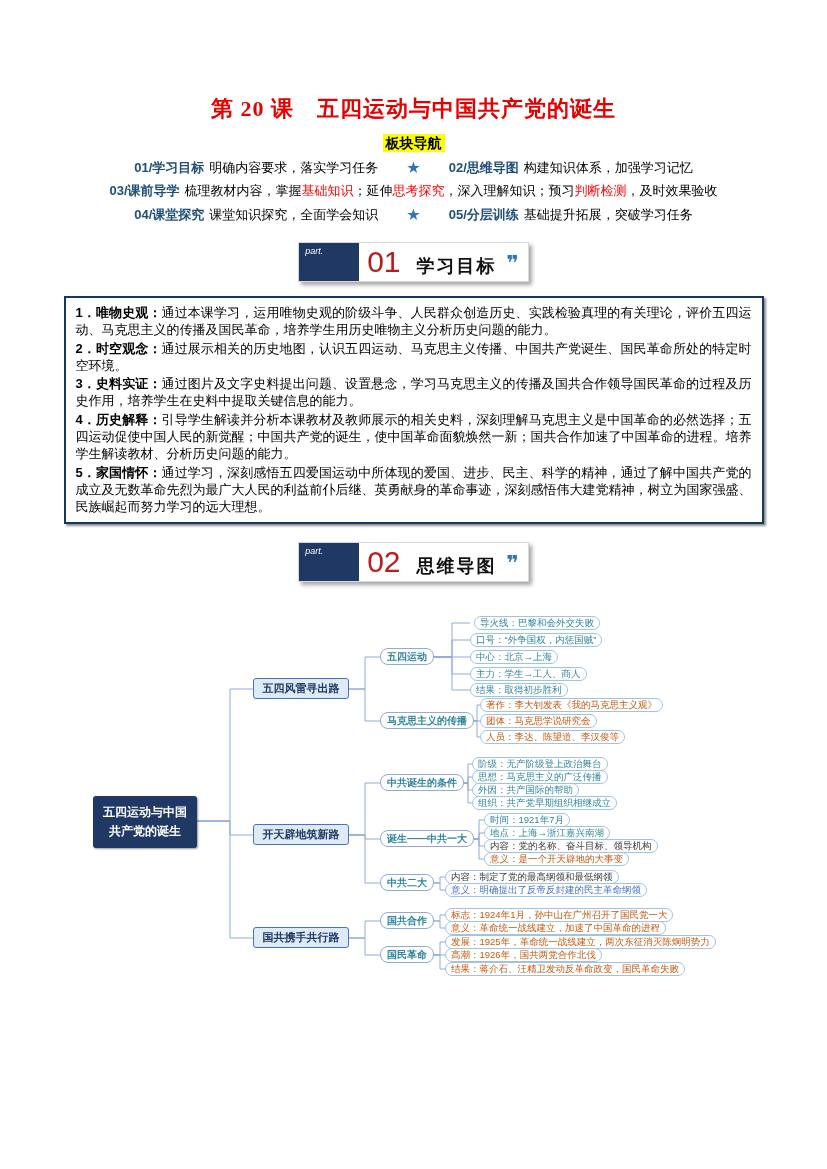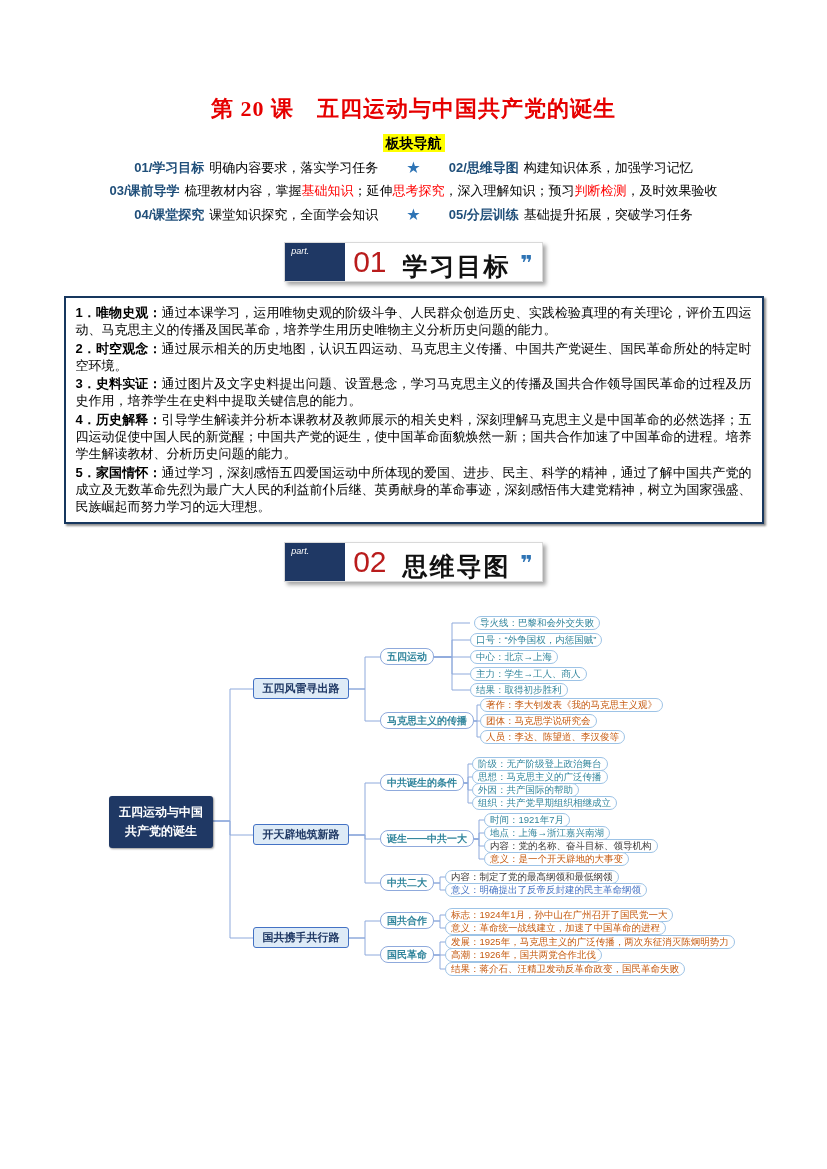--- a/index.html
+++ b/index.html
@@ -33,21 +33,21 @@
     width:fit-content;margin:18px auto 0;display:flex;align-items:center;
     background:#fff;border:1px solid #d9d9d9;
     box-shadow:3px 3px 4px rgba(0,0,0,0.35);
     padding-right:9px;height:38px;
   }
   .part-tab{
     background:#1f3864;color:#fff;width:60px;height:38px;position:relative;flex:0 0 auto;
   }
   .part-word{position:absolute;top:3px;left:6px;font-size:9px;font-style:italic;color:#fff;}
   .part-num{font-size:30px;font-weight:normal;color:#b91c1c;margin-left:8px;line-height:1;}
-  .part-title{font-size:25px;font-weight:bold;color:#111;margin:8px 10px 0 16px;letter-spacing:2px;}
+  .part-title{font-size:18px;font-weight:bold;color:#111;margin:8px 10px 0 16px;letter-spacing:2px;}
   .part-quote{color:#2e74b5;font-size:21px;font-weight:bold;line-height:1;}
 
   
   .obj-box{
     width:676px;margin:14px auto 0;border:2px solid #17375e;
     box-shadow:2px 2px 2px rgba(0,0,0,0.45);
     padding:6px 10px;font-size:13px;line-height:1.33;text-align:justify;background:#fff;
   }
   .obj-box p{margin:0 0 1px 0;}
   .obj-label{font-weight:bold;}
@@ -147,21 +147,21 @@
         <path d="M354 61 H372 V27 H390 M354 61 H372 V44 H390 M354 61 H390 M354 61 H372 V78 H390 M354 61 H372 V94 H390"></path>
         <path d="M394 125 H397 V109 H400 M394 125 H400 M394 125 H397 V141 H400"></path>
         <path d="M384 187 H388 V168 H392 M384 187 H388 V181 H392 M384 187 H388 V194 H392 M384 187 H388 V207 H392"></path>
         <path d="M394 243 H399 V224 H404 M394 243 H399 V237 H404 M394 243 H399 V250 H404 M394 243 H399 V263 H404"></path>
         <path d="M354 287 H360 V281 H365 M354 287 H360 V294 H365"></path>
         <path d="M354 325 H360 V319 H365 M354 325 H360 V332 H365"></path>
         <path d="M354 359 H360 V346 H365 M354 359 H365 M354 359 H360 V373 H365"></path>
       </g>
     </svg>
 
-    <div class="mm-node mm-root" style="left:13px;top:200px;margin-left:16px;">五四运动与中国共产党的诞生</div>
+    <div class="mm-node mm-root" style="left:13px;top:200px;">五四运动与中国共产党的诞生</div>
 
     <div class="mm-node mm-branch" style="left:173px;top:82px;">五四风雷寻出路</div>
     <div class="mm-node mm-branch" style="left:173px;top:228px;">开天辟地筑新路</div>
     <div class="mm-node mm-branch" style="left:173px;top:331px;">国共携手共行路</div>
 
     <div class="mm-node mm-sub" style="left:300px;top:52px;width:54px;">五四运动</div>
     <div class="mm-node mm-sub" style="left:300px;top:116px;width:94px;">马克思主义的传播</div>
     <div class="mm-node mm-sub" style="left:300px;top:178px;width:84px;">中共诞生的条件</div>
     <div class="mm-node mm-sub" style="left:300px;top:234px;width:94px;">诞生——中共一大</div>
     <div class="mm-node mm-sub" style="left:300px;top:278px;width:54px;">中共二大</div>
@@ -187,18 +187,18 @@
     <div class="mm-node mm-leaf c-teal" style="left:404px;top:230px;">地点：上海→浙江嘉兴南湖</div>
     <div class="mm-node mm-leaf c-navy" style="left:404px;top:243px;">内容：党的名称、奋斗目标、领导机构</div>
     <div class="mm-node mm-leaf c-orange" style="left:404px;top:256px;">意义：是一个开天辟地的大事变</div>
 
     <div class="mm-node mm-leaf c-navy" style="left:365px;top:274px;">内容：制定了党的最高纲领和最低纲领</div>
     <div class="mm-node mm-leaf c-blue" style="left:365px;top:287px;">意义：明确提出了反帝反封建的民主革命纲领</div>
 
     <div class="mm-node mm-leaf c-orange" style="left:365px;top:312px;">标志：1924年1月，孙中山在广州召开了国民党一大</div>
     <div class="mm-node mm-leaf c-orange" style="left:365px;top:325px;">意义：革命统一战线建立，加速了中国革命的进程</div>
 
-    <div class="mm-node mm-leaf c-orange" style="left:365px;top:339px;">发展：1925年，马克思主义的广泛传播，两次东征消灭陈炯明势力</div>
+    <div class="mm-node mm-leaf c-orange" style="left:365px;top:339px;">发展：1925年，革命统一战线建立，两次东征消灭陈炯明势力</div>
     <div class="mm-node mm-leaf c-orange" style="left:365px;top:352px;text-align:center;">高潮：1926年，国共两党合作北伐</div>
     <div class="mm-node mm-leaf c-orange" style="left:365px;top:366px;">结果：蒋介石、汪精卫发动反革命政变，国民革命失败</div>
   </div>
 
 </div>
 
 </body></html>

